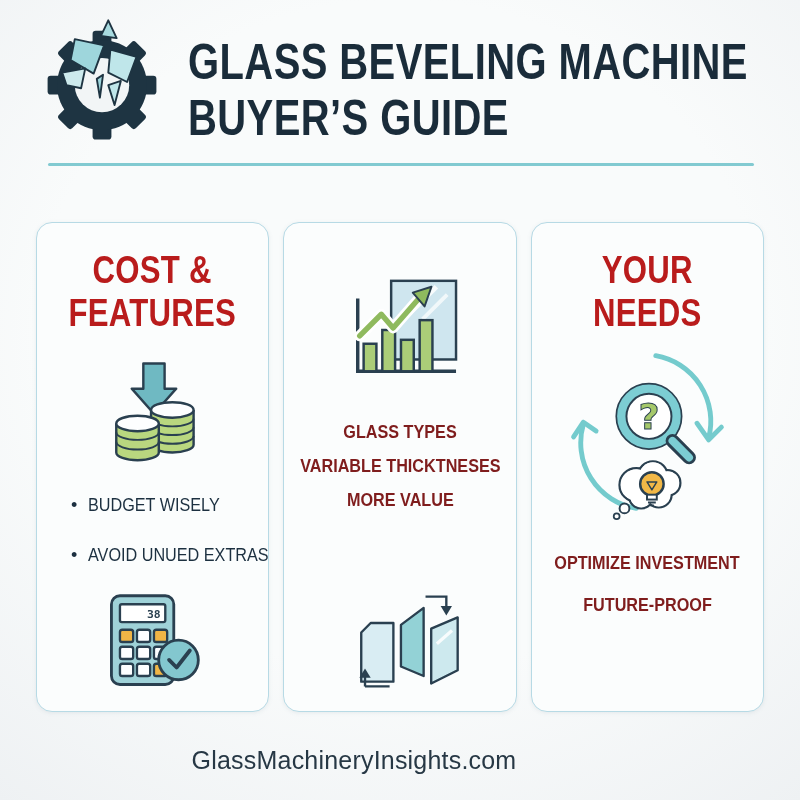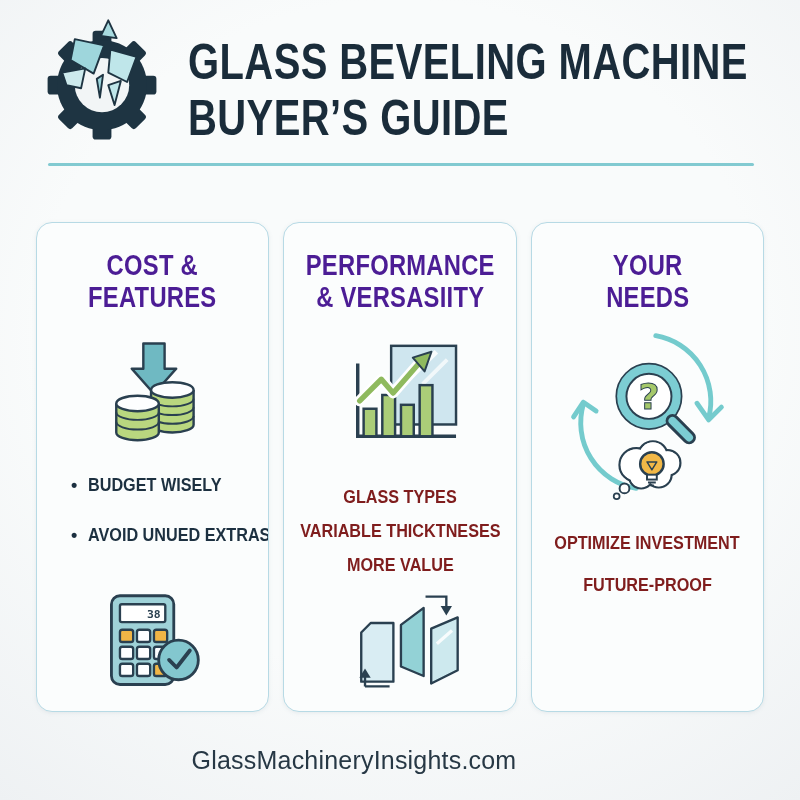--- a/index.html
+++ b/index.html
@@ -18,24 +18,24 @@
          font-size:50px;line-height:1.12;letter-spacing:0.5px;white-space:nowrap;}
   .title>div{transform:scaleX(0.8);transform-origin:left center;}
   .divider{position:absolute;left:48px;top:163px;width:706px;height:2.5px;background:#82cad1;border-radius:2px;}
 
   
   .cards{position:absolute;left:36px;top:222px;width:728px;height:490px;display:flex;gap:14px;}
   .card{flex:1 1 0;background:#fbfdfd;border:1.5px solid #b7dae5;border-radius:16px;
         box-shadow:0 1px 4px rgba(110,135,150,0.12);
         display:flex;flex-direction:column;align-items:center;
         padding:26px 12px 18px;box-sizing:border-box;overflow:hidden;}
-  .card h2{margin:0;text-align:center;font-size:29px;font-weight:800;line-height:1.12;
-           color:#4c1d95;letter-spacing:0.3px;white-space:nowrap;}
+  .card h2{margin:0;text-align:center;font-size:38px;font-weight:800;line-height:1.12;
+           color:#b91c1c;letter-spacing:0.3px;white-space:nowrap;}
   .bullets{align-self:stretch;margin-top:28px;padding-left:22px;}
-  .bullet{position:relative;padding-left:17px;font-size:18px;font-weight:700;color:#1c3040;
+  .bullet{position:relative;padding-left:17px;font-size:18px;font-weight:400;color:#1c3040;
           line-height:22px;white-space:nowrap;}
   .bullet::before{content:"•";position:absolute;left:0;top:0;color:#1c3040;}
   .b1{margin-bottom:28px;} .b2{margin-bottom:22px;}
   .clines{margin-top:34px;text-align:center;}
   .cline{font-size:18px;font-weight:700;color:#7f1d1d;line-height:22px;margin-bottom:12px;white-space:nowrap;}
   .clines3{margin-top:26px;text-align:center;}
   .clines3 .cline{margin-bottom:20px;}
   .mt-auto{margin-top:auto;}
   .icon-coins{margin-top:16px;}
   .icon-chart{margin-top:22px;}
@@ -122,24 +122,20 @@
         <rect x="25" y="77" width="14" height="13" rx="2.5" fill="#fdfeff"></rect>
         <rect x="43" y="77" width="14" height="13" rx="2.5" fill="#fdfeff"></rect>
         <rect x="61" y="77" width="14" height="13" rx="2.5" fill="#f0b546"></rect>
       </g>
       <circle cx="87" cy="73" r="21" fill="#83c7cf" stroke="#2a4050" stroke-width="3"></circle>
       <path d="M77 73 L85 81 L99 63" fill="none" stroke="#2a4050" stroke-width="4" stroke-linecap="round" stroke-linejoin="round"></path>
     </svg>
   </div>
 
   <div class="card">
-    <h2><span class="cond">
-      <span>PERFORMANCE</span><br>
-      <span>&amp; VERSASIITY</span></span>
-    </h2>
 
     <svg class="icon-chart" width="128" height="116" viewBox="0 0 130 118">
       <rect x="56" y="10" width="66" height="80" fill="#cfe6ef" stroke="#2a4050" stroke-width="2.5"></rect>
       <path d="M102 16 L66 52" stroke="rgba(255,255,255,0.85)" stroke-width="5"></path>
       <path d="M113 24 L88 49" stroke="rgba(255,255,255,0.7)" stroke-width="4"></path>
       <path d="M22 28 V102 H122" fill="none" stroke="#2a4050" stroke-width="3.5"></path>
       <g fill="#abcd78" stroke="#2a4050" stroke-width="2.5">
         <rect x="28" y="74" width="13" height="28"></rect>
         <rect x="47" y="60" width="13" height="42"></rect>
         <rect x="66" y="70" width="13" height="32"></rect>

